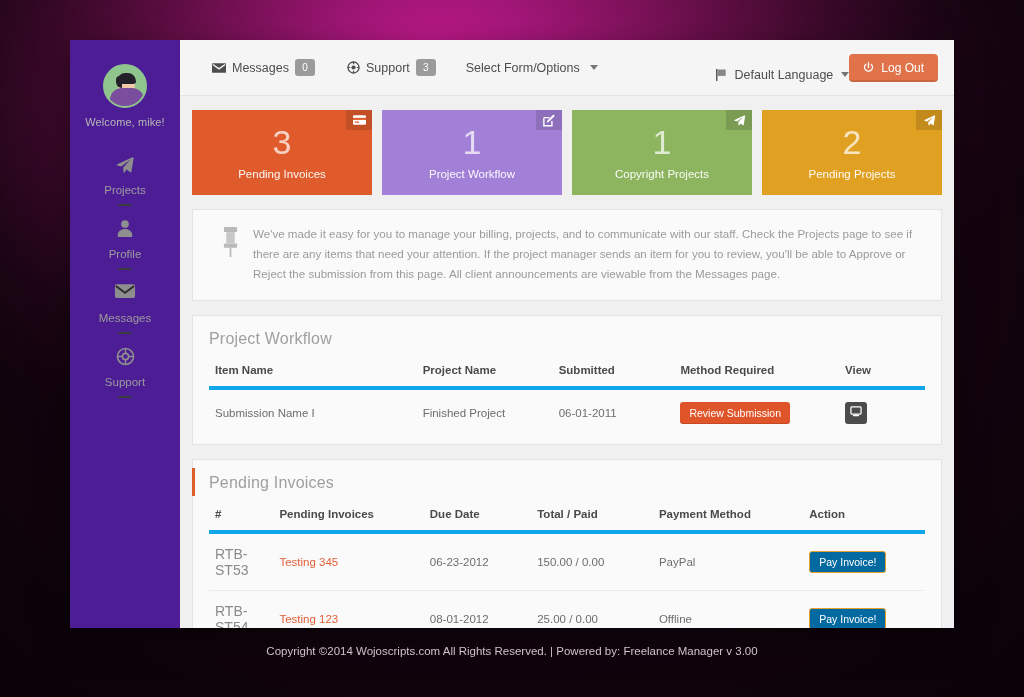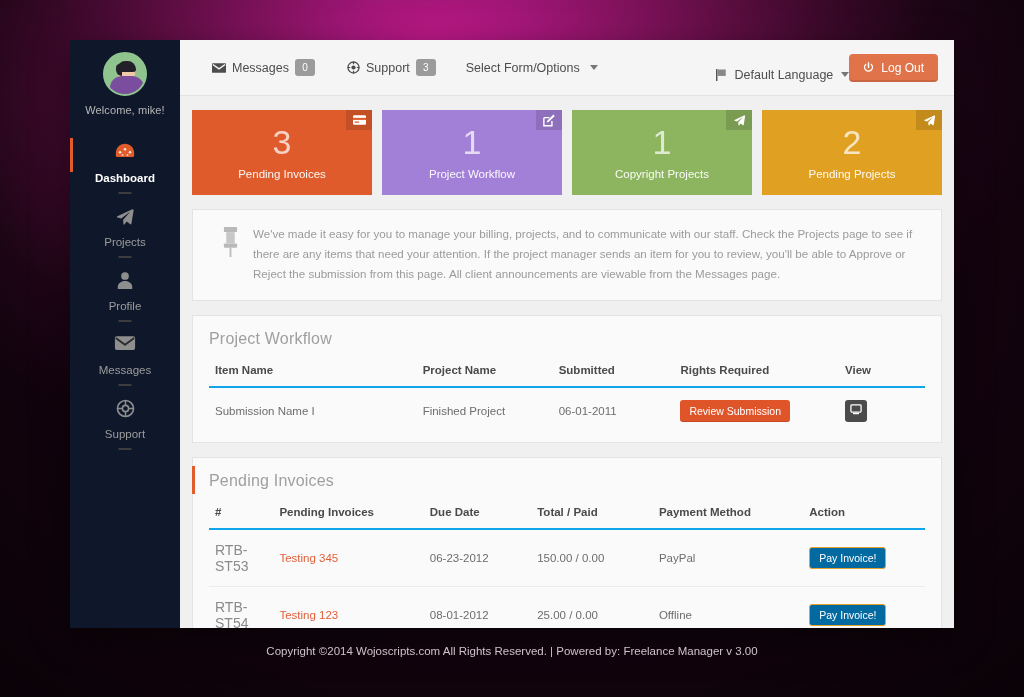--- a/index.html
+++ b/index.html
@@ -24,22 +24,22 @@
   
   .app {
     position: absolute; left: 70px; top: 40px;
     width: 884px; height: 588px;
     display: flex;
     box-shadow: 0 10px 36px rgba(0,0,0,0.45);
   }
 
   
   .sidebar {
-    width: 110px; background: #0f172a; color: #9a9a9a;
-    padding-top: 6px; flex: 0 0 110px; position: relative;
+    width: 110px; background: #4c1d95; color: #9a9a9a;
+    padding-top: 18px; flex: 0 0 110px; position: relative;
   }
   .profile-block { text-align: center; padding: 6px 0 16px; }
   .avatar {
     width: 44px; height: 44px; border-radius: 50%;
     background: #8fc48f; margin: 0 auto 8px;
     position: relative; overflow: hidden;
     border: 2px solid #8fc48f;
   }
   .avatar .head {
     position: absolute; width: 17px; height: 19px; border-radius: 48% 48% 45% 45%;
@@ -138,21 +138,21 @@
   .section.accent::before {
     content:""; position:absolute; left:-1px; top:8px; width:3px; height:28px; background:#e05c2b;
   }
   .section h2 {
     font-size: 16px; font-weight: normal; color: #9f9f9f;
     padding: 14px 16px 12px; letter-spacing: .2px;
   }
   table { width: 100%; border-collapse: collapse; }
   thead th {
     font-size: 11.5px; color: #4a4a4a; text-align: left; font-weight: bold;
-    padding: 4px 6px 10px; border-bottom: 2px solid #0ea5e9;
+    padding: 4px 6px 10px; border-bottom: 4px solid #0ea5e9;
   }
   tbody td {
     font-size: 11.5px; color: #6d6d6d; padding: 12px 6px;
     border-bottom: 1px solid #ececec;
   }
   tbody tr:last-child td { border-bottom: none; }
   .tbl-pad { padding: 0 16px 8px; }
   .idcol { font-size: 14px; color: #8a8a8a; }
   .inv-link { color: #e0603a; text-decoration: none; font-size: 11.5px; }
   .btn-review {
@@ -185,34 +185,20 @@
   <div class="sidebar">
     <div class="profile-block">
       <div class="avatar">
         <div class="head"></div>
         <div class="hair"></div>
         <div class="body"></div>
       </div>
       <div class="welcome-text">Welcome, mike!</div>
     </div>
 
-    <a class="nav-item active">
-      <span class="marker"></span>
-      <span class="nav-icon">
-        <svg width="20" height="15" viewBox="0 0 24 18">
-          <path d="M12 1C5.9 1 1 6 1 12v3c0 1 .7 1.8 1.7 1.8h18.6c1 0 1.7-.8 1.7-1.8v-3C23 6 18.1 1 12 1z" fill="#e05c2b"></path>
-          <circle cx="6" cy="11" r="1.5" fill="#fff" opacity=".85"></circle>
-          <circle cx="12" cy="7.5" r="1.5" fill="#fff" opacity=".85"></circle>
-          <circle cx="18" cy="11" r="1.5" fill="#fff" opacity=".85"></circle>
-          <circle cx="9" cy="14.5" r="1.2" fill="#fff" opacity=".7"></circle>
-          <circle cx="15" cy="14.5" r="1.2" fill="#fff" opacity=".7"></circle>
-        </svg>
-      </span>
-      <span class="nav-label">Dashboard</span>
-    </a>
 
     <a class="nav-item">
       <span class="nav-icon">
         <svg width="20" height="20" viewBox="0 0 24 24">
           <path d="M21.5 2.5 2.8 11.1c-.7.3-.6 1.2.1 1.4l4.6 1.4 11-8.4-8.7 9.7.3 5.3c.1.7 1 .9 1.4.3l2.5-3.3 4.4 3.2c.5.4 1.2.1 1.3-.5l2.7-16.3c.1-.7-.6-1.2-1.2-.9z" fill="#8e8e8e"></path>
         </svg>
       </span>
       <span class="nav-label">Projects</span>
     </a>
 
@@ -366,21 +352,21 @@
 
       <div class="section">
         <h2>Project Workflow</h2>
         <div class="tbl-pad">
           <table>
             <thead>
               <tr>
                 <th style="width:29%">Item Name</th>
                 <th style="width:19%">Project Name</th>
                 <th style="width:17%">Submitted</th>
-                <th style="width:23%">Rights Required</th>
+                <th style="width:23%">Method Required</th>
                 <th style="width:12%">View</th>
               </tr>
             </thead>
             <tbody>
               <tr>
                 <td>Submission Name I</td>
                 <td>Finished Project</td>
                 <td>06-01-2011</td>
                 <td>
                   <button class="btn-review">Review Submission</button>

